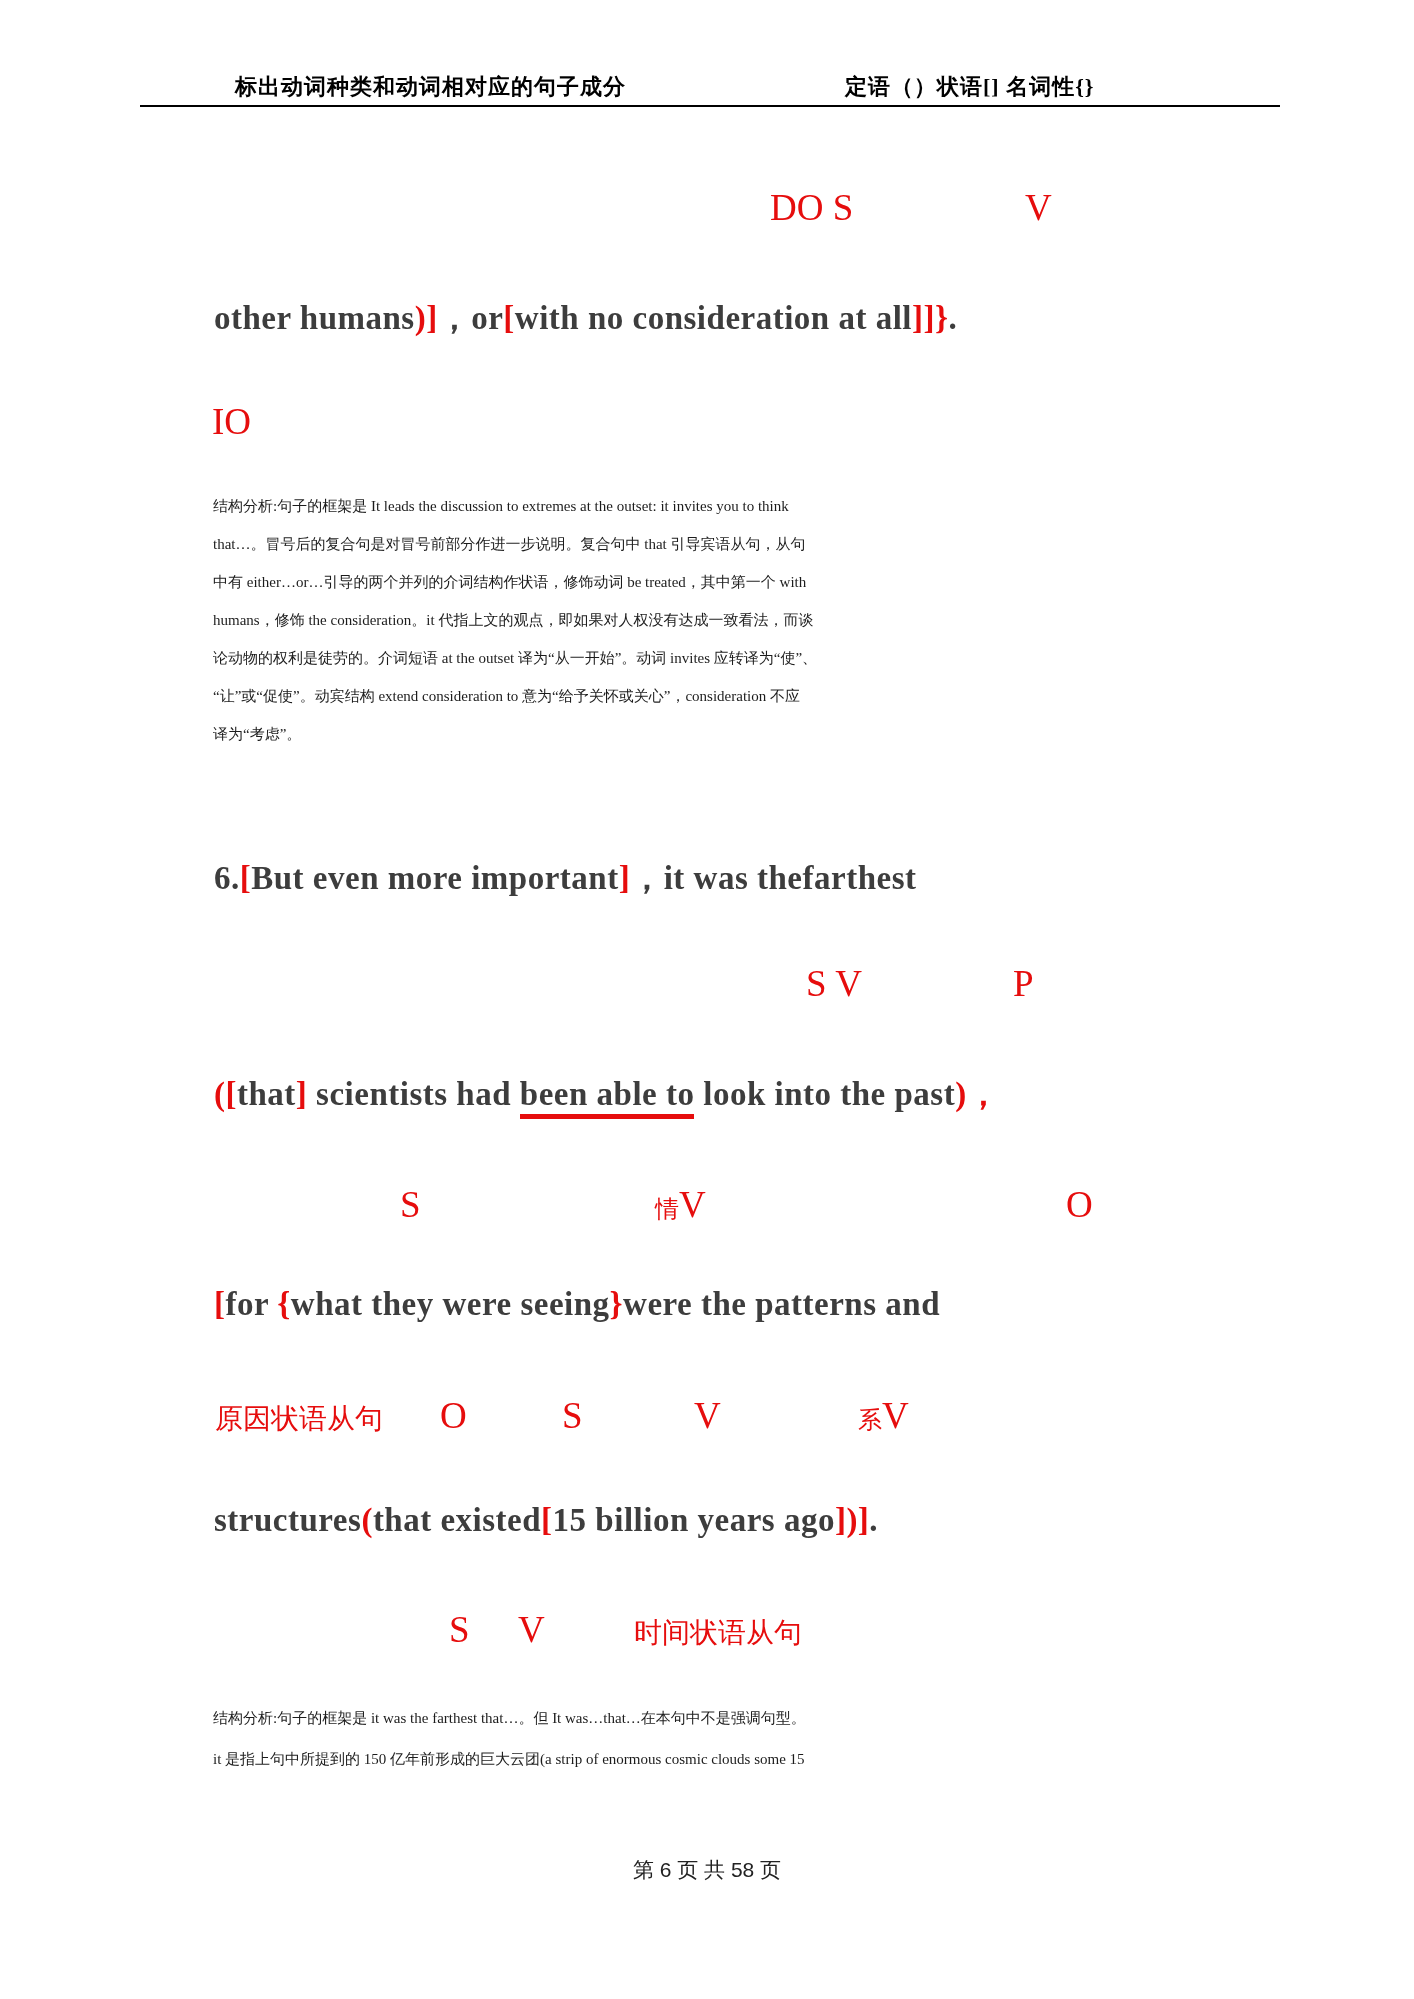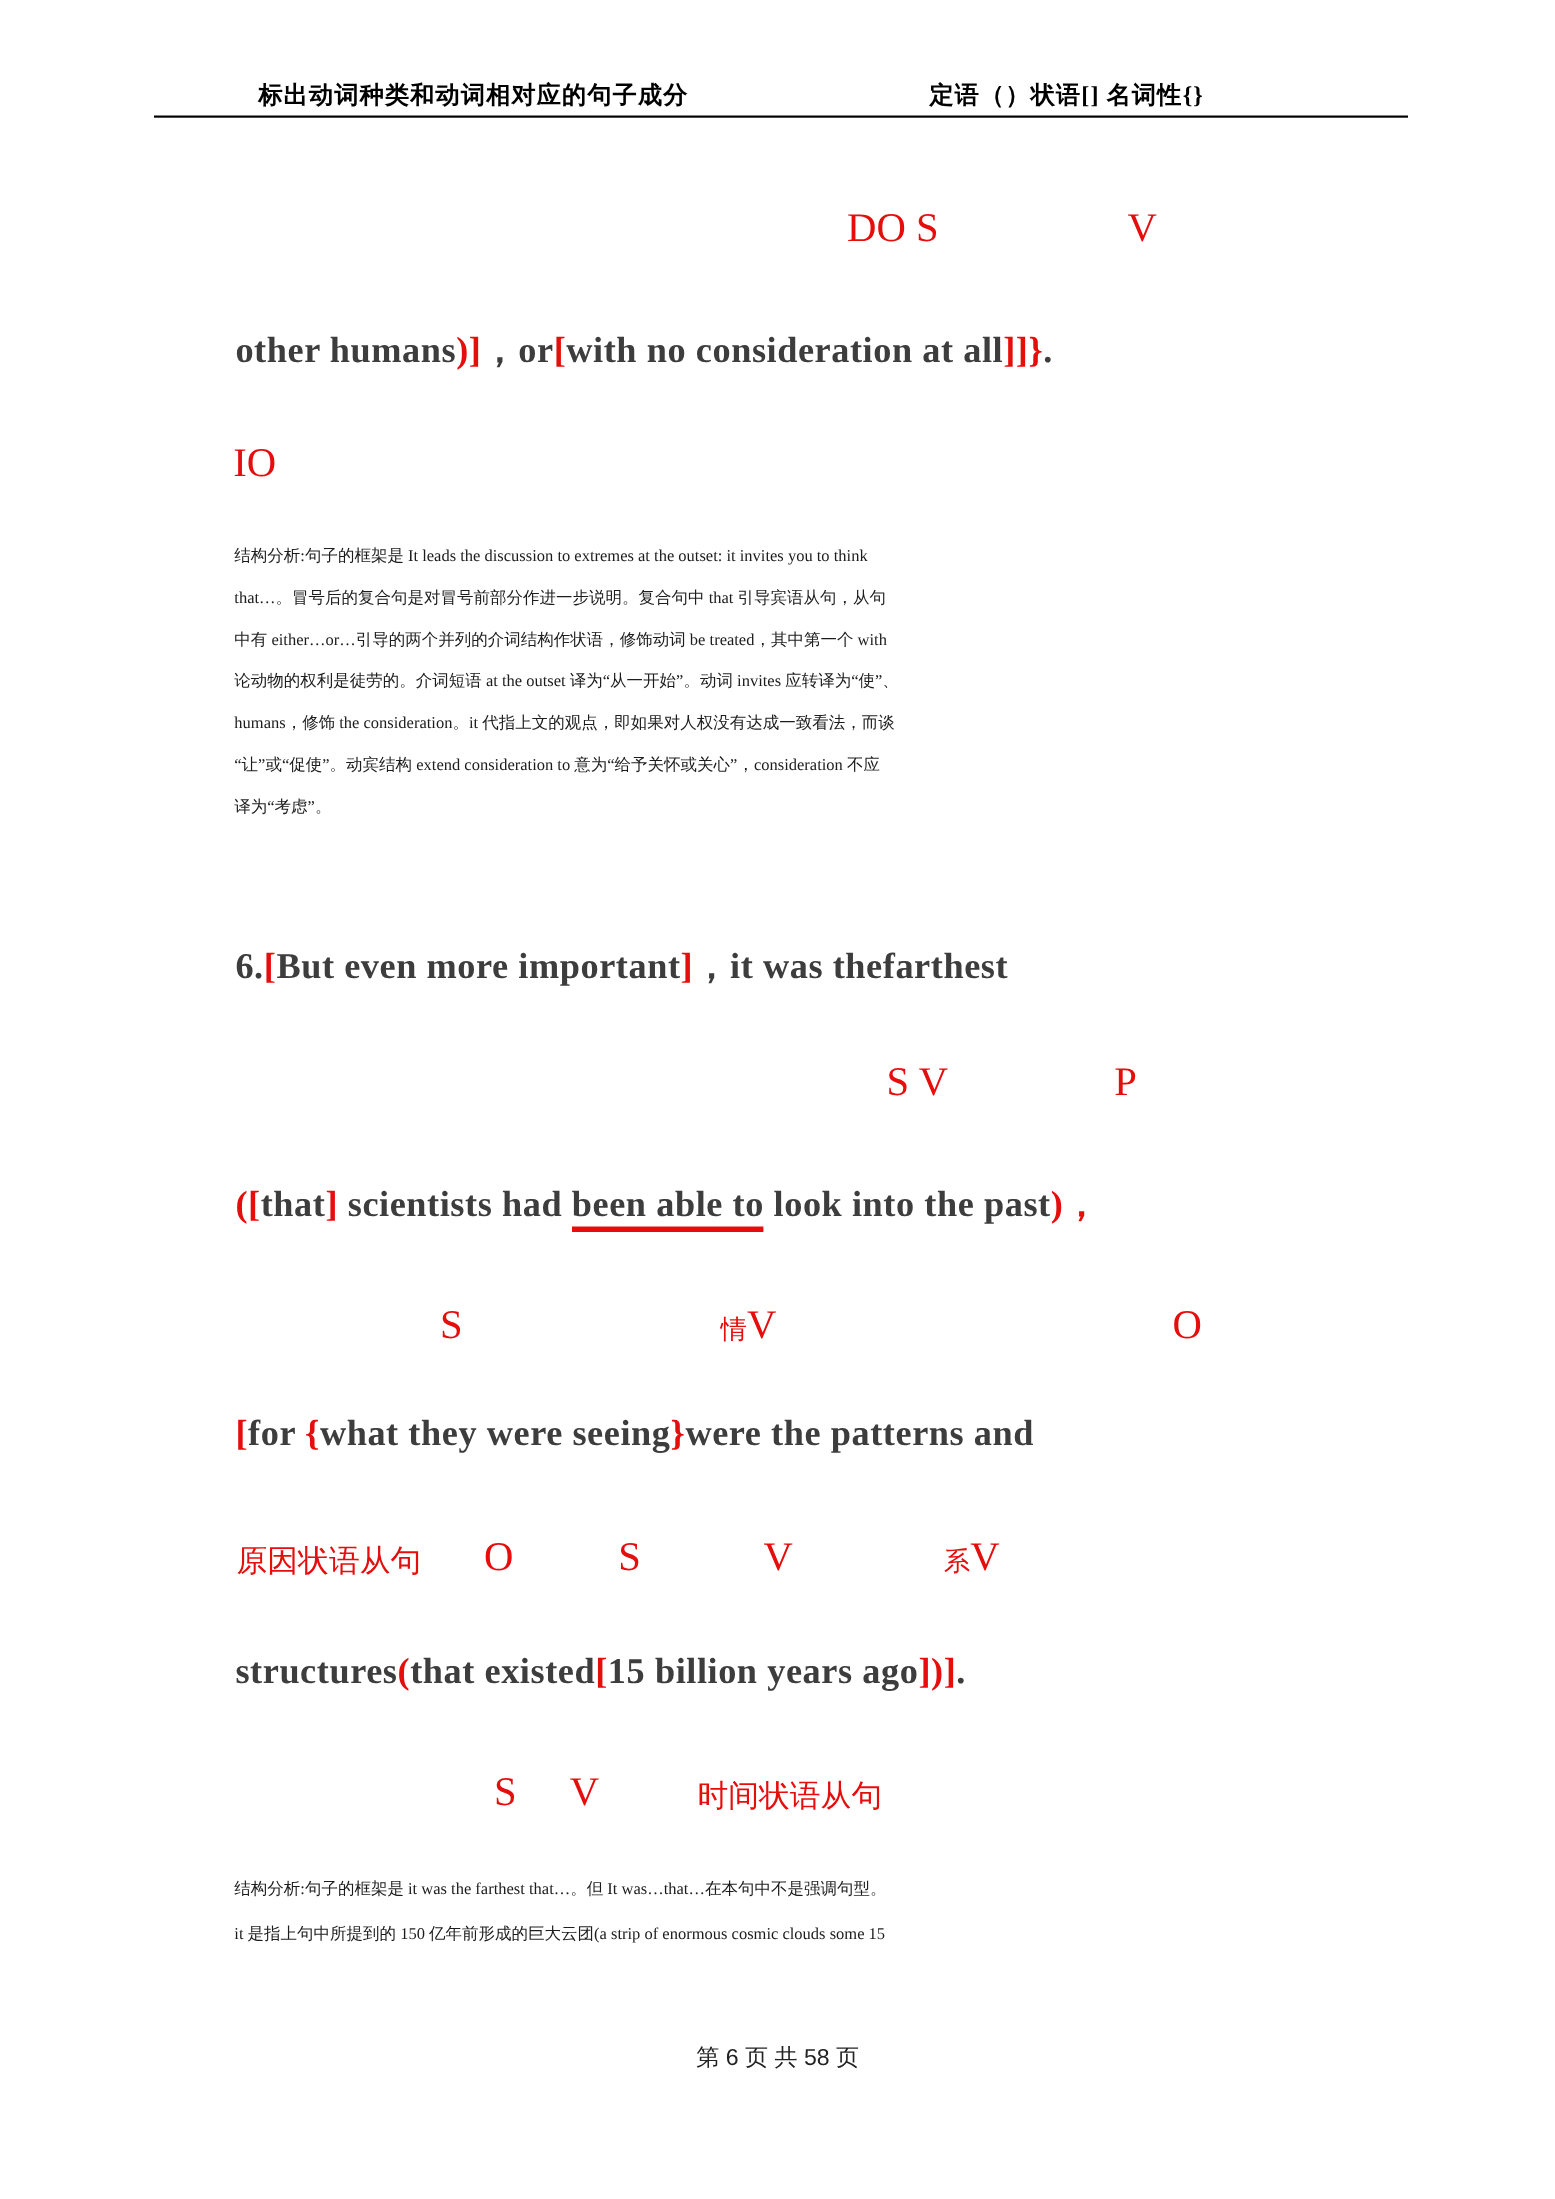--- a/index.html
+++ b/index.html
@@ -51,22 +51,22 @@
   <div class="sent" style="top:296px"><span>other humans</span><span class="red">)]</span><span>，</span><span>or</span><span class="red">[</span><span>with no consideration at all</span><span class="red">]]}</span><span>.</span></div>
 
   <div class="ann" style="top:400px">
     <span style="left:212px">IO</span>
   </div>
 
   <div class="para lh38" style="top:487px">
       <div>结构分析:句子的框架是 It leads the discussion to extremes at the outset: it invites you to think</div>
       <div>that…。冒号后的复合句是对冒号前部分作进一步说明。复合句中 that 引导宾语从句，从句</div>
       <div>中有 either…or…引导的两个并列的介词结构作状语，修饰动词 be treated，其中第一个 with</div>
+      <div>humans，修饰 the consideration。it 代指上文的观点，即如果对人权没有达成一致看法，而谈</div>
       <div>论动物的权利是徒劳的。介词短语 at the outset 译为“从一开始”。动词 invites 应转译为“使”、</div>
-      <div>humans，修饰 the consideration。it 代指上文的观点，即如果对人权没有达成一致看法，而谈</div>
       <div>“让”或“促使”。动宾结构 extend consideration to 意为“给予关怀或关心”，consideration 不应</div>
       <div>译为“考虑”。</div>
     </div>
 
   <div class="sent" style="top:856px"><span>6.</span><span class="red">[</span><span>But even more important</span><span class="red">]</span><span>，</span><span>it was thefarthest</span></div>
 
   <div class="ann" style="top:962px">
     <span style="left:806px">S V</span>
     <span style="left:1013px">P</span>
   </div>

